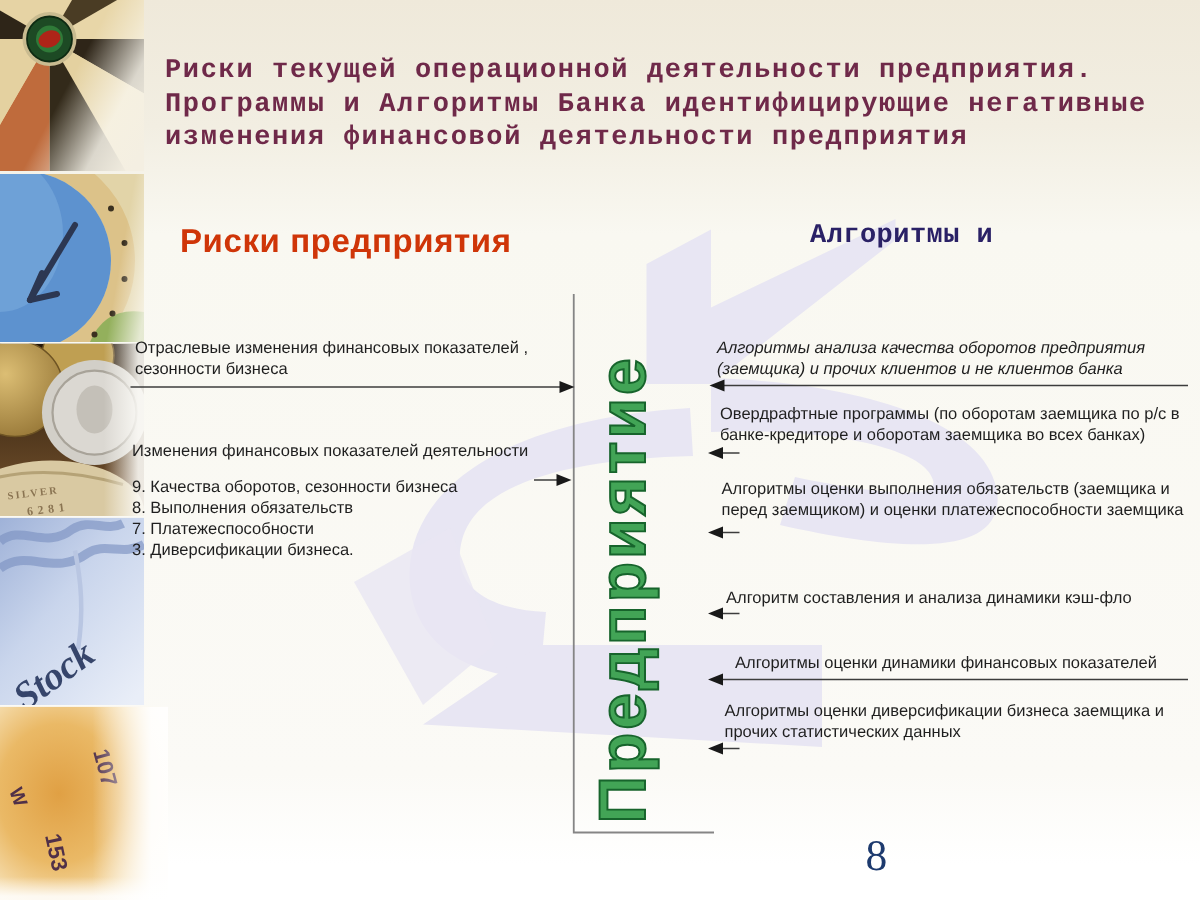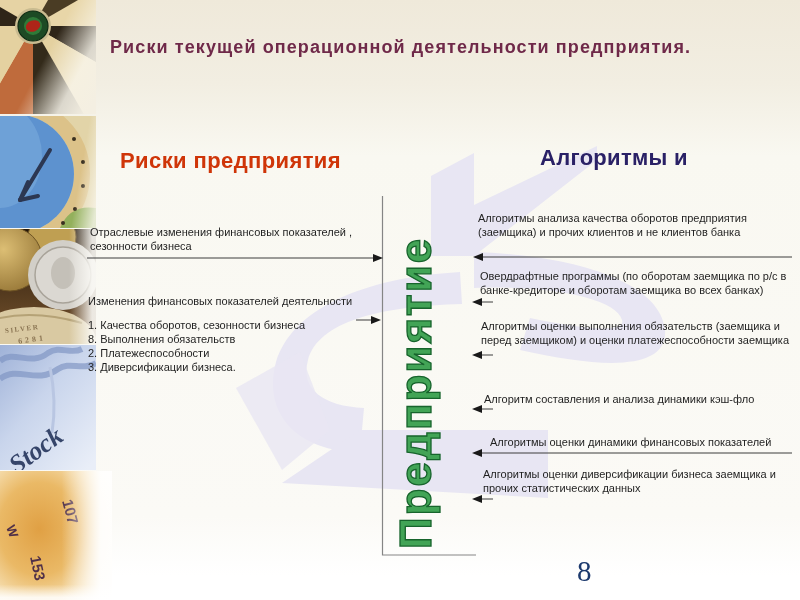--- a/index.html
+++ b/index.html
@@ -18,31 +18,31 @@
   .seg-clock::after{content:"";position:absolute;inset:0;background:linear-gradient(100deg,rgba(255,255,255,0) 78%,rgba(250,248,240,.8) 97%);}
   .seg-coins{left:0;top:229px;width:96px;height:115px;}
   .seg-coins::after{content:"";position:absolute;inset:0;background:linear-gradient(90deg,rgba(255,255,255,0) 72%,rgba(251,250,246,.9) 96%);}
   .seg-stock{left:0;top:345px;width:96px;height:125px;}
   .seg-tape{left:0;top:471px;width:112px;height:129px;}
   .seg-tape::after{content:"";position:absolute;inset:0;background:linear-gradient(90deg,rgba(255,255,255,0) 55%,rgba(255,255,255,.95) 90%),linear-gradient(0deg,rgba(255,255,255,.85) 2%,rgba(255,255,255,0) 12%);}
   .connectors{z-index:3;}
   .txt{position:absolute;z-index:4;}
   .title{
     left:110px;top:36px;width:680px;
-    font-family:Liberation Sans, sans-serif;font-weight:bold;
+    font-family:Liberation Mono, monospace;font-weight:bold;
     font-size:18px;line-height:22.5px;letter-spacing:1.1px;color:#6f2949;
   }
   .left-header{left:120px;top:148px;font-size:22px;font-weight:bold;color:#cf3508;letter-spacing:.4px;text-align:right;}
-  .right-header{left:540px;top:144px;font-size:22px;line-height:27px;font-weight:bold;color:#2a2166;letter-spacing:.3px;}
+  .right-header{left:540px;top:144px;font-size:18px;line-height:27px;font-weight:bold;color:#2a2166;letter-spacing:.3px;font-family:Liberation Mono, monospace;}
   .item{font-size:11px;line-height:13.5px;color:#1f1f1f;}
   .litem1{left:90px;top:226px;width:300px;}
   .litem2{left:88px;top:295px;width:312px;}
   .litem2 .list{margin-top:9px;}
   .litem2 .list div{line-height:14.2px;}
-  .r1{left:478px;top:212px;width:322px;}
+  .r1{left:478px;top:226px;width:322px;font-style:italic;}
   .r2{left:480px;top:270px;width:330px;}
   .r3{left:481px;top:320px;width:332px;}
   .r4{left:484px;top:393px;width:320px;}
   .r5{left:490px;top:436px;width:320px;}
   .r6{left:483px;top:468px;width:320px;}
   .center-label{
     left:391px;top:549px;transform:rotate(-90deg);transform-origin:0 0;
     font-size:44px;font-weight:bold;letter-spacing:2px;white-space:nowrap;
     color:#42a456;-webkit-text-stroke:1.3px #17642c;
   }
@@ -188,34 +188,36 @@
       <polygon points="472,302 482,298 482,306"></polygon>
       <polygon points="472,355 482,351 482,359"></polygon>
       <polygon points="472,409 482,405 482,413"></polygon>
       <polygon points="472,453 482,449 482,457"></polygon>
       <polygon points="472,499 482,495 482,503"></polygon>
     </g>
   </svg>
 
   <div class="txt title">
     <div>Риски текущей операционной деятельности предприятия.</div>
+    <div>Программы и Алгоритмы Банка идентифицирующие негативные</div>
+    <div>изменения финансовой деятельности предприятия</div>
   </div>
 
   <div class="txt left-header">Риски предприятия</div>
   <div class="txt right-header">
     <div>Алгоритмы и</div>
   </div>
 
   <div class="txt item litem1">Отраслевые изменения  финансовых показателей , сезонности бизнеса</div>
   <div class="txt item litem2">
     <div>Изменения финансовых показателей деятельности</div>
     <div class="list">
-      <div>1. Качества оборотов, сезонности бизнеса</div>
+      <div>9. Качества оборотов, сезонности бизнеса</div>
       <div>8. Выполнения обязательств</div>
-      <div>2. Платежеспособности</div>
+      <div>7. Платежеспособности</div>
       <div>3. Диверсификации бизнеса.</div>
     </div>
   </div>
 
   <div class="txt center-label">Предприятие</div>
 
   <div class="txt item r1">Алгоритмы анализа качества  оборотов предприятия (заемщика) и прочих клиентов и  не клиентов банка</div>
   <div class="txt item r2">Овердрафтные программы (по оборотам  заемщика по р/с в банке-кредиторе и оборотам заемщика во всех банках)</div>
   <div class="txt item r3">Алгоритмы оценки выполнения  обязательств (заемщика и перед заемщиком) и оценки платежеспособности заемщика</div>
   <div class="txt item r4">Алгоритм составления и анализа динамики кэш-фло</div>

